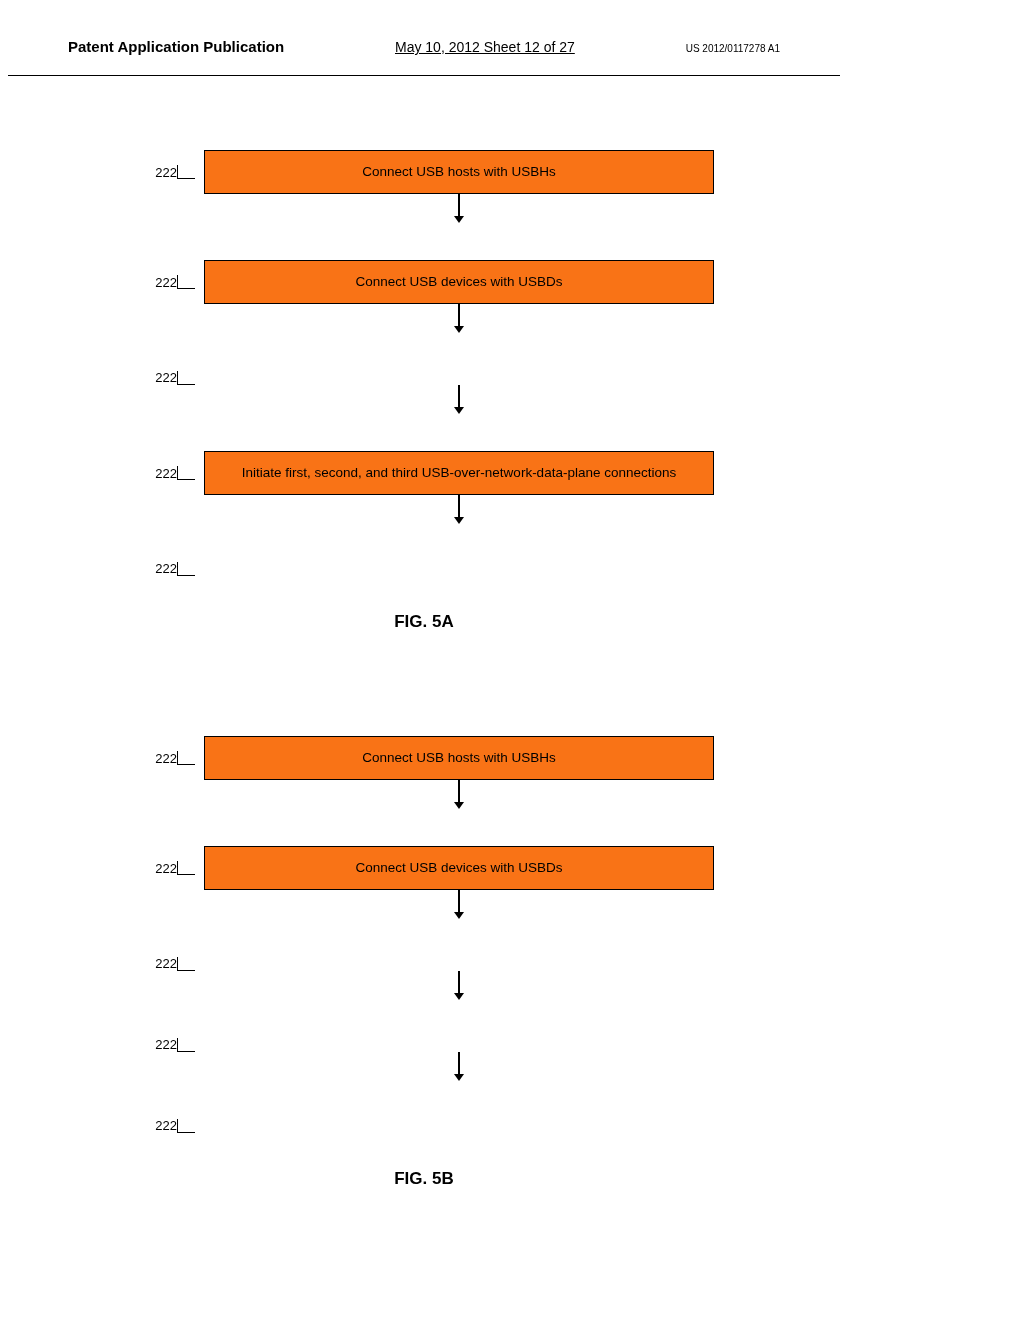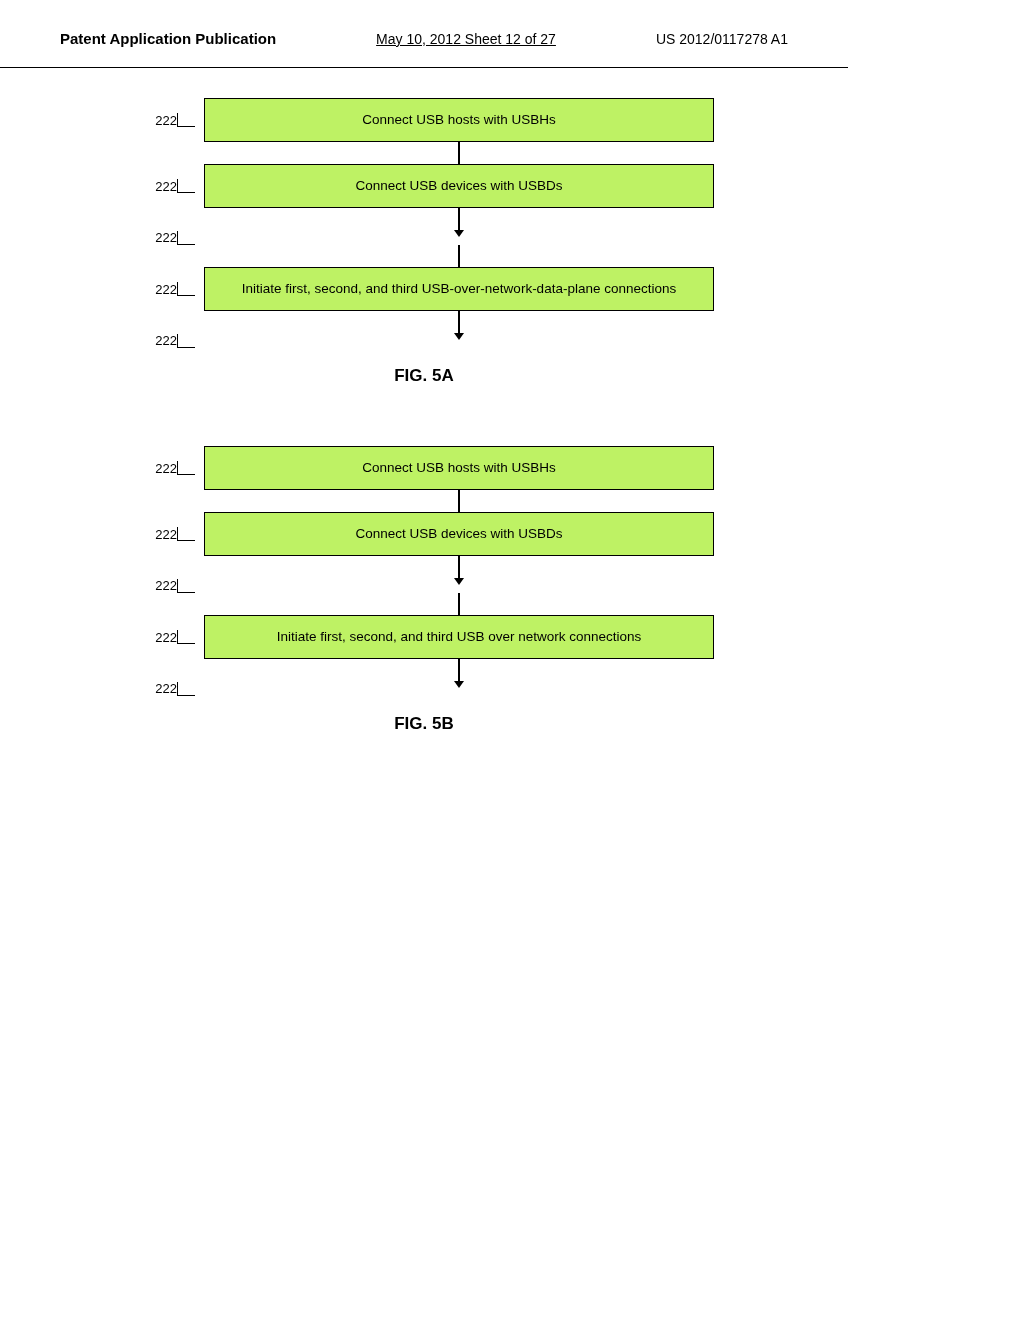--- a/index.html
+++ b/index.html
@@ -8,40 +8,40 @@
       font-family: Arial, Helvetica, sans-serif;
       width: 1024px;
       min-height: 1320px;
       position: relative;
       color: #000;
     }
     .page {
       width: 848px;
       min-height: 1320px;
       background: #fff;
-      padding: 0;
+      padding: 8px;
     }
     
     .header {
       display: flex;
       justify-content: space-between;
       align-items: baseline;
       padding: 30px 60px 20px 60px;
       border-bottom: 1px solid #000;
     }
     .header-left {
       font-weight: bold;
       font-size: 15px;
     }
     .header-center {
       font-size: 14px;
       text-decoration: underline;
     }
     .header-right {
-      font-size: 14px;
+      font-size: 10px;
     }
 
     
     .diagrams {
       display: flex;
       flex-direction: column;
       align-items: center;
       padding: 30px 60px;
       gap: 60px;
     }
@@ -62,20 +62,21 @@
       width: 580px;
       position: relative;
     }
 
     
     .flow-row {
       display: flex;
       align-items: center;
       width: 100%;
       position: relative;
+      margin-top: 44px;
     }
 
     .flow-label {
       width: 70px;
       text-align: right;
       font-size: 13px;
       padding-right: 6px;
       flex-shrink: 0;
       display: flex;
       align-items: center;
@@ -96,30 +97,30 @@
       flex-shrink: 0;
     }
 
     .flow-box {
       flex: 1;
       border: 1.5px solid #000;
       padding: 10px 16px;
       text-align: center;
       font-size: 13.5px;
       line-height: 1.4;
-      background: #bef264;
+      background: #f97316;
       min-height: 44px;
       display: flex;
       align-items: center;
       justify-content: center;
     }
 
     
     .fig-caption {
-      margin-top: 18px;
+      margin-top: 36px;
       font-size: 17px;
       font-weight: bold;
       text-align: center;
     }
 
     
     .arrow-wrapper {
       display: flex;
       width: 100%;
       padding-left: 70px;
@@ -234,21 +235,20 @@
             </div>
           </div>
           <div class="arrow-wrapper">
             <div class="arrow-line-inner"></div>
           </div>
           <div class="flow-row">
             <div class="flow-label">
               <span class="flow-label-text">222</span>
               <span class="flow-label-hook"></span>
             </div>
-            <div class="flow-box">Initiate first, second, and third USB over network connections</div>
           </div>
           <div class="arrow-wrapper">
             <div class="arrow-line-inner"></div>
           </div>
           <div class="flow-row">
             <div class="flow-label">
               <span class="flow-label-text">222</span>
               <span class="flow-label-hook"></span>
             </div>
           </div>

